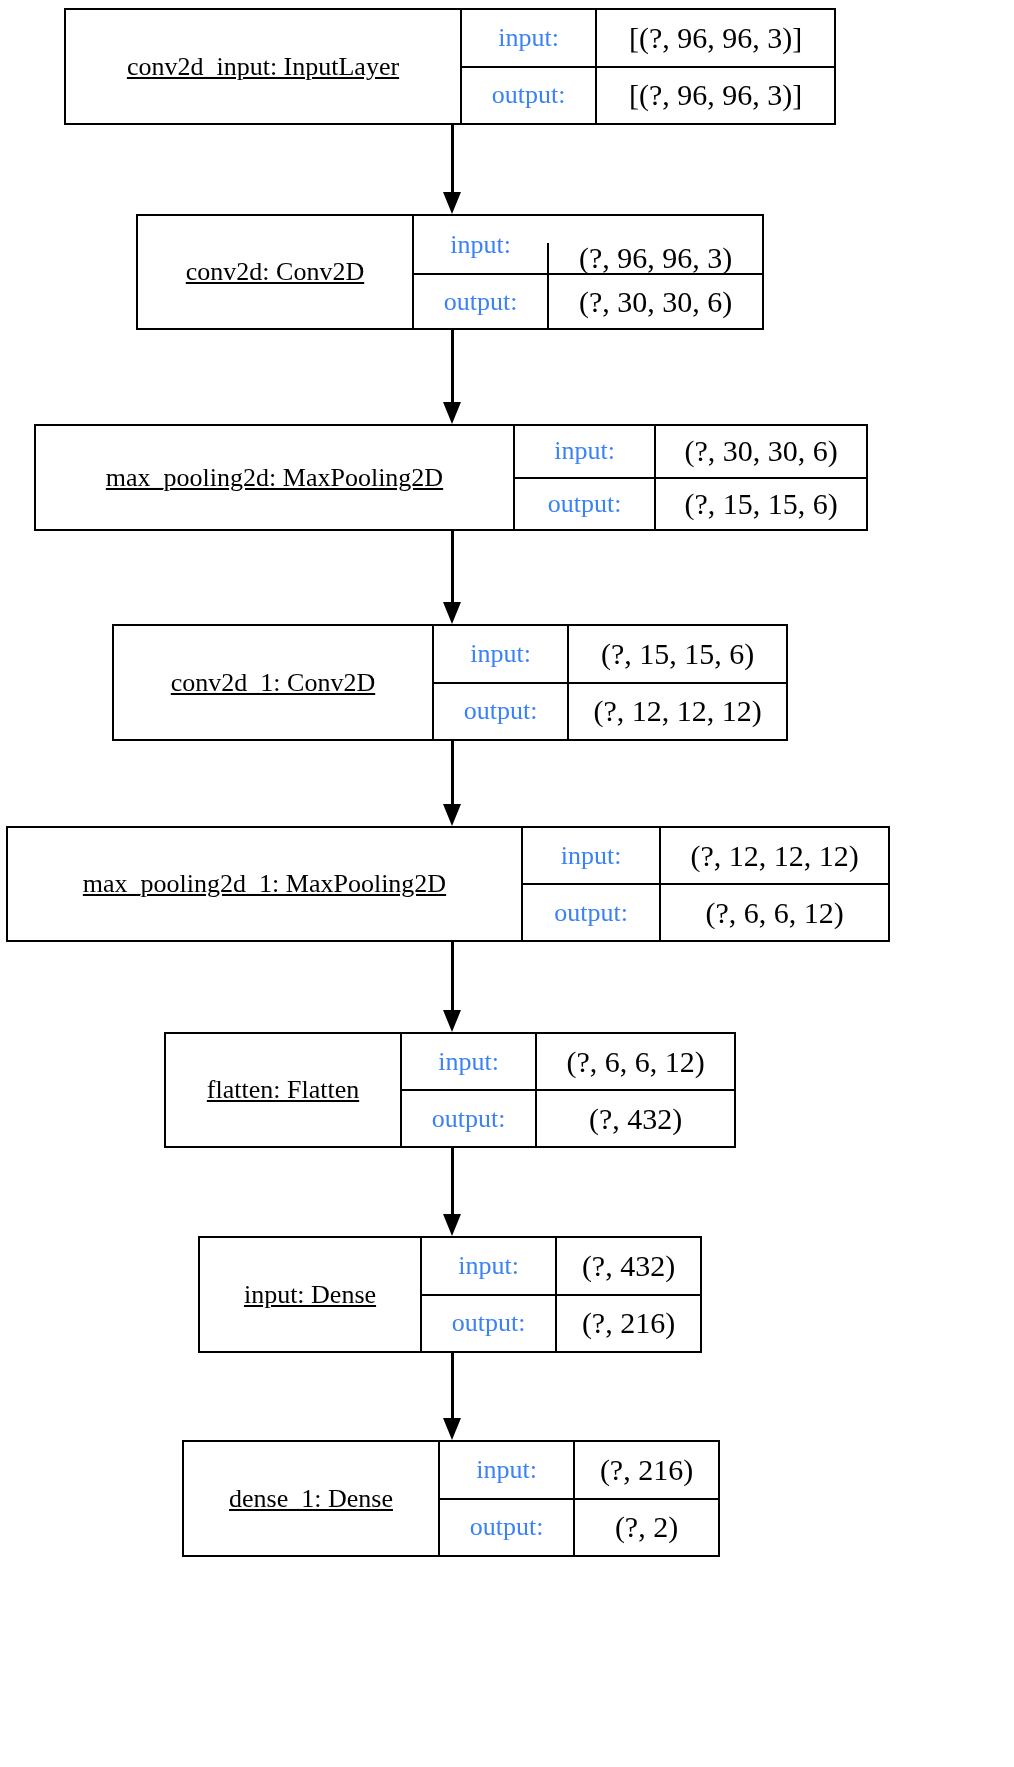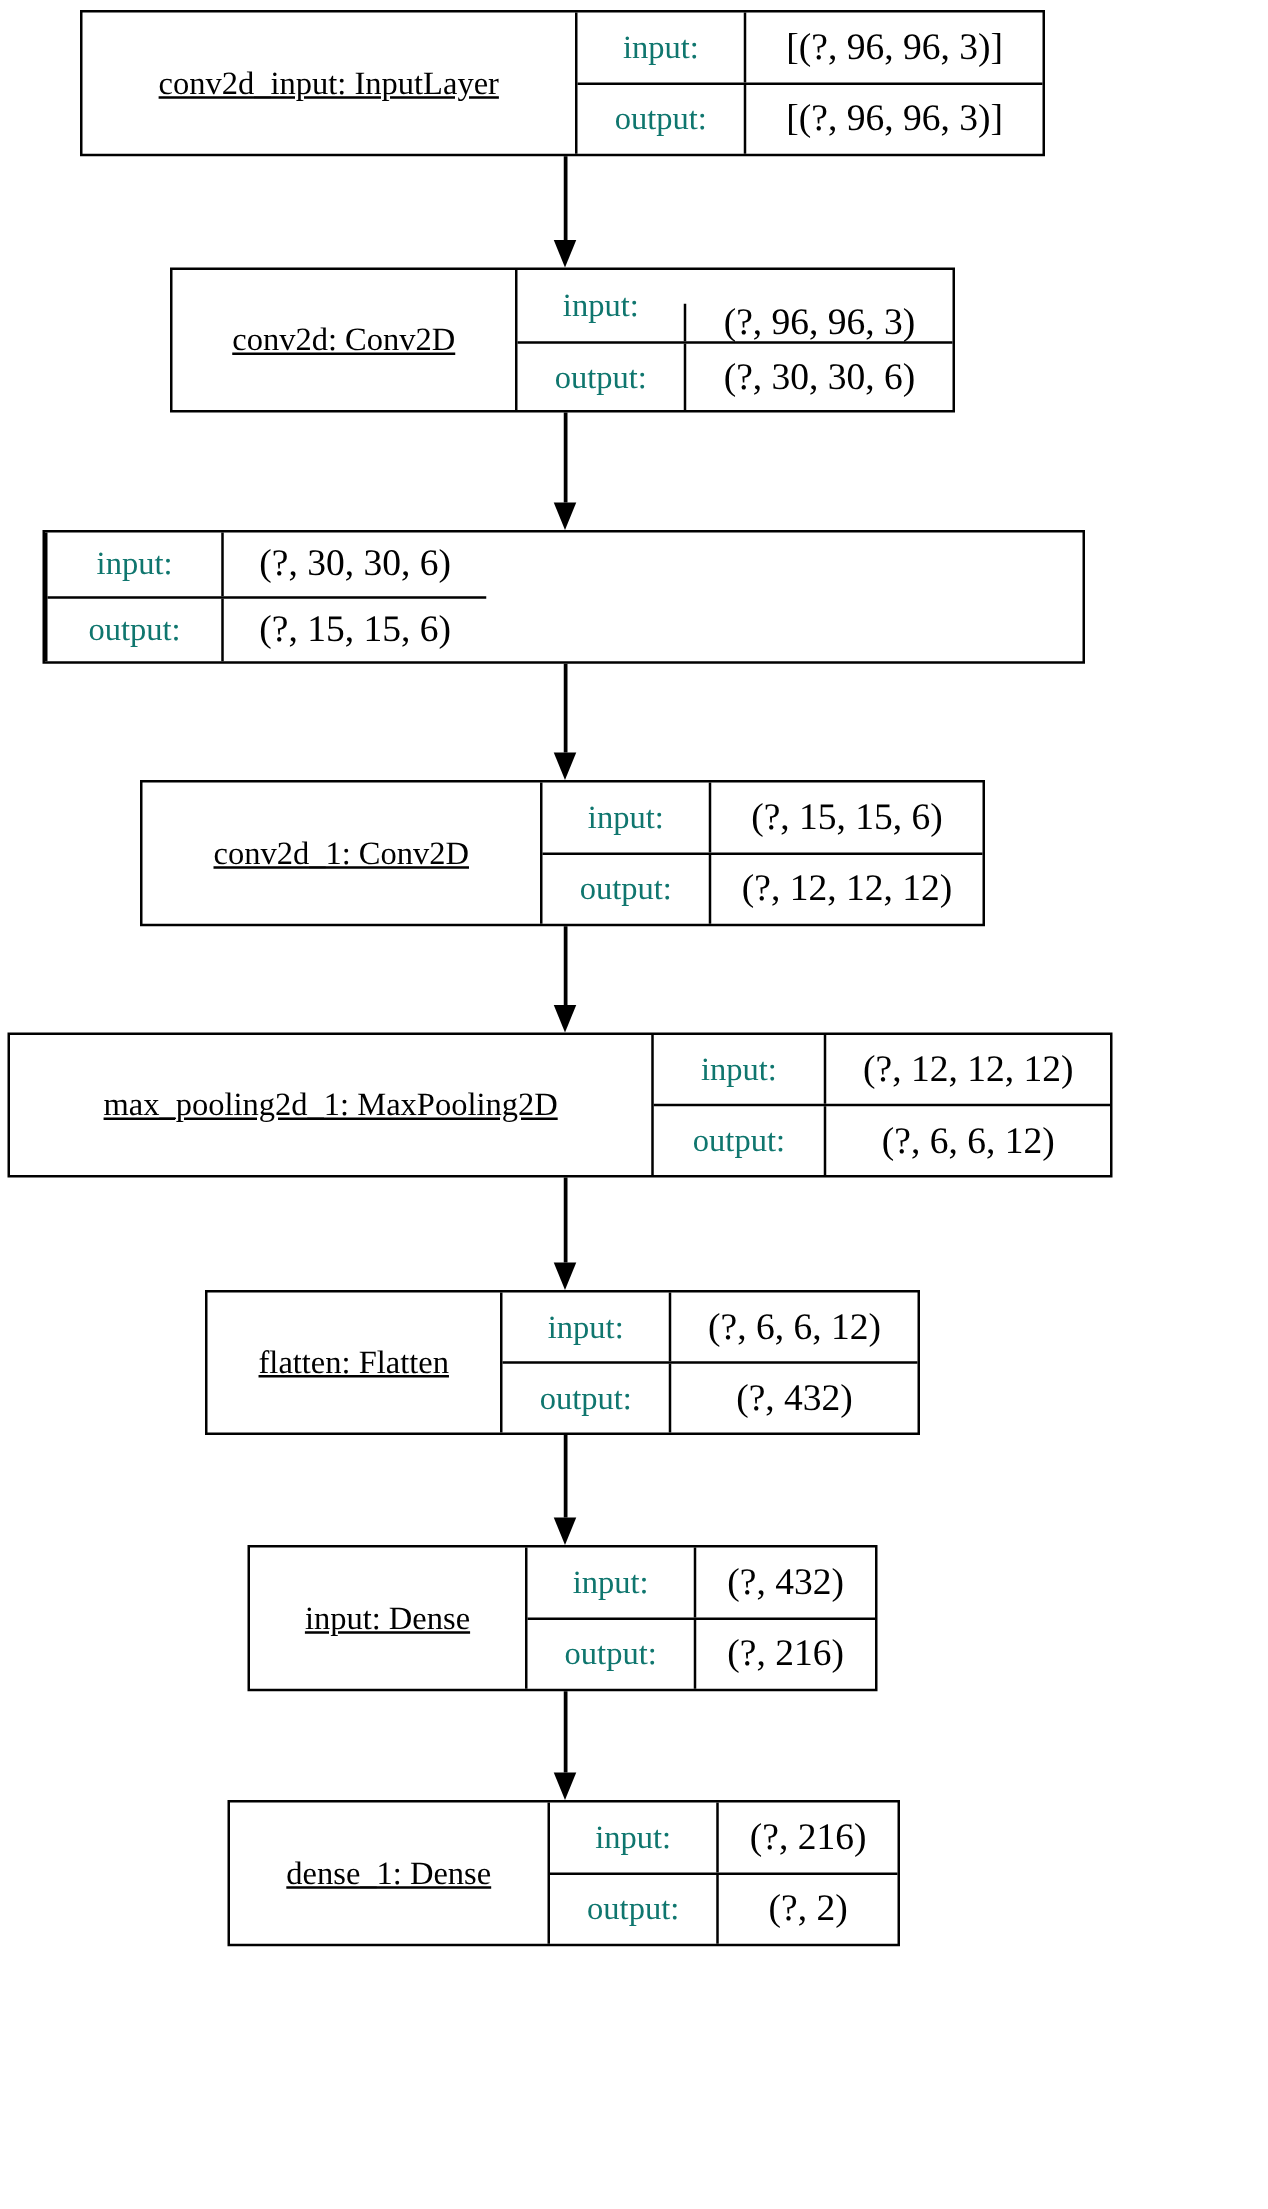--- a/index.html
+++ b/index.html
@@ -55,21 +55,21 @@
     border-bottom: 2px solid #000000;
   }
   .io-key {
     display: flex;
     align-items: center;
     justify-content: center;
     box-sizing: border-box;
     padding: 0 12px;
     white-space: nowrap;
     font-size: 26px;
-    color: #0f766e;
+    color: #3b82f6;
     line-height: 1;
   }
   .io-val {
     display: flex;
     align-items: center;
     justify-content: center;
     box-sizing: border-box;
     border-left: 2px solid #000000;
     padding: 0 12px;
     white-space: nowrap;
@@ -123,20 +123,21 @@
           <div class="io-key" style="width: 134px;">input:</div>
           <div class="io-val" style="width: 216px; margin-top: 27px;">(?, 96, 96, 3)</div>
         </div>
         <div class="io-row bottom">
           <div class="io-key" style="width: 134px;">output:</div>
           <div class="io-val" style="width: 216px;">(?, 30, 30, 6)</div>
         </div>
       </div>
     </div>
     <div class="node" style="left: 34px; top: 424px; width: 834px; height: 107px;">
+      <div class="node-label" style="width: 477px;">max_pooling2d: MaxPooling2D</div>
       <div class="node-io" style="width: 353px;">
         <div class="io-row top">
           <div class="io-key" style="width: 140px;">input:</div>
           <div class="io-val" style="width: 213px;">(?, 30, 30, 6)</div>
         </div>
         <div class="io-row bottom">
           <div class="io-key" style="width: 140px;">output:</div>
           <div class="io-val" style="width: 213px;">(?, 15, 15, 6)</div>
         </div>
       </div>

